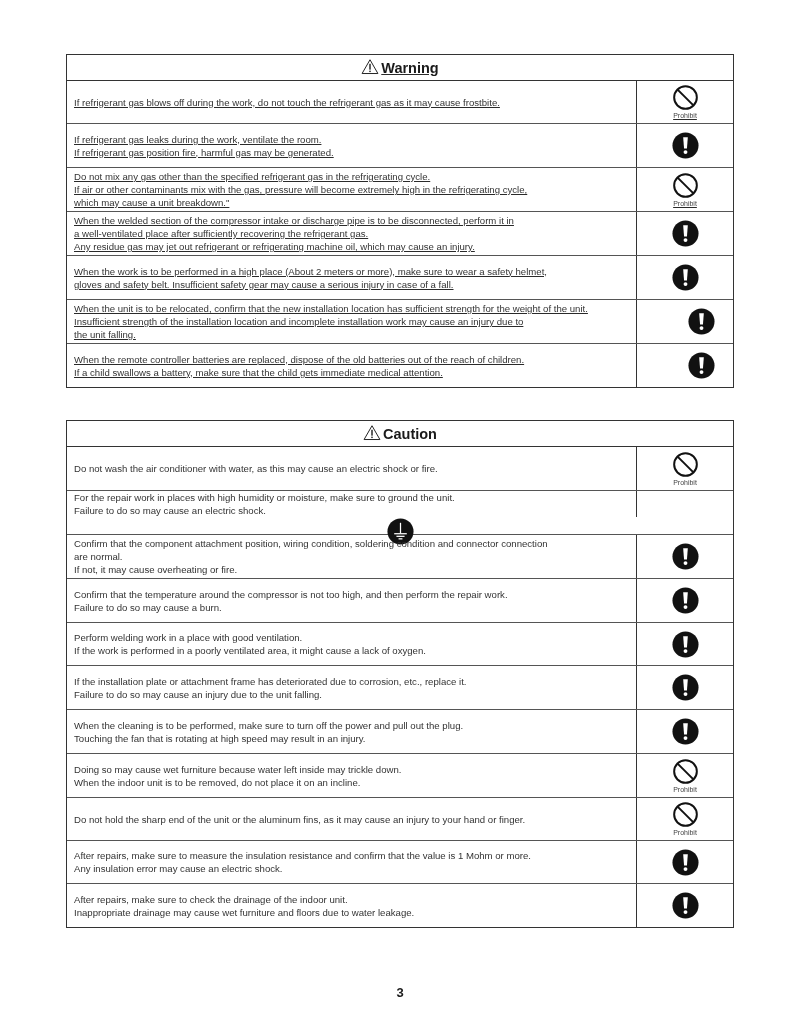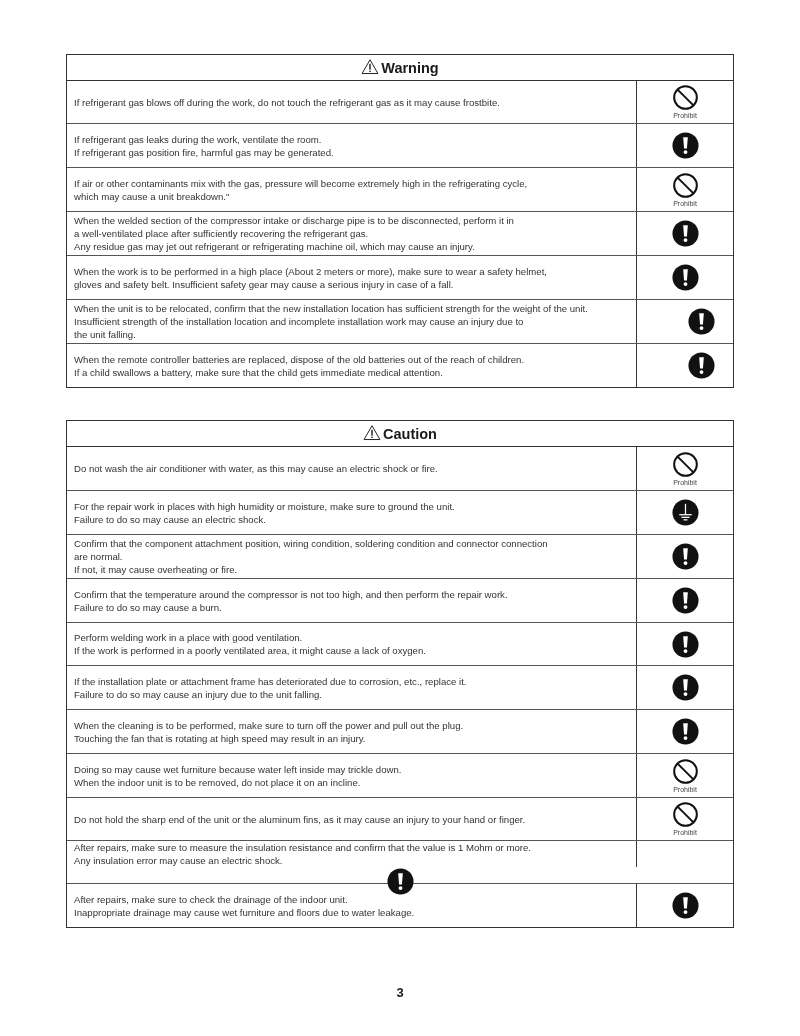--- a/index.html
+++ b/index.html
@@ -1,18 +1,18 @@
 <!DOCTYPE html>
 <html><head>
 <meta charset="utf-8">
 <style>
   html, body { margin:0; padding:0; background:#ffffff; }
   body { width:800px; height:1036px; position:relative; font-family:"Liberation Sans", sans-serif; color:#2a2a2a; }
   .safety-table { position:absolute; left:66px; width:668px; border:1px solid #333; box-sizing:border-box; }
-  .tbl-warning { top:54px; }
+  .tbl-warning { top:54px;text-decoration:underline; }
   .tbl-caution { top:420px; }
   .tbl-header { height:25px; border-bottom:1px solid #333; display:flex; align-items:center; justify-content:center; font-weight:bold; font-size:14.5px; color:#1a1a1a; }
   .tbl-header svg { width:18px; height:17px; margin-right:2px; margin-top:-2px; }
   .row { display:flex; border-bottom:1px solid #555; box-sizing:border-box; }
   .row:last-child { border-bottom:none; }
   .row-text { width:570px; border-right:1px solid #333; box-sizing:border-box; padding:0 7px; display:flex; flex-direction:column; justify-content:center; font-size:9.6px; line-height:13px; color:#333; }
   .row-text span { display:block; white-space:nowrap; }
   .row-icon { flex:1; display:flex; flex-direction:column; align-items:center; justify-content:center; }
   .row-icon svg { width:29px; height:29px; display:block; }
   .icon-label { font-size:7px; color:#444; margin-top:1px; line-height:8px; }
@@ -55,20 +55,21 @@
             <svg viewBox="0 0 30 30">
               <circle cx="15" cy="15" r="13.5" fill="#111"></circle>
               <path d="M12.6 6.5 h4.8 l-0.9 11.5 h-3 z" fill="#fff"></path>
               <circle cx="15" cy="21.8" r="2" fill="#fff"></circle>
             </svg>
           </div>
         </div>
       </div>
       <div class="row" style="height: 44px;">
         <div class="row-text">
+          <span>Do not mix any gas other than the specified refrigerant gas in the refrigerating cycle.</span>
           <span>If air or other contaminants mix with the gas, pressure will become extremely high in the refrigerating cycle,</span>
           <span>which may cause a unit breakdown."</span>
         </div>
         <div class="row-icon">
           <div>
             <svg viewBox="0 0 30 30" style="width: 27px; height: 27px;">
               <circle cx="15" cy="15" r="12.6" fill="none" stroke="#111" stroke-width="2.2"></circle>
               <line x1="6.2" y1="6.2" x2="23.8" y2="23.8" stroke="#111" stroke-width="2.2"></line>
             </svg>
           </div>
@@ -157,21 +158,21 @@
         <div class="row-icon">
           <div>
             <svg viewBox="0 0 30 30" style="width: 27px; height: 27px;">
               <circle cx="15" cy="15" r="12.6" fill="none" stroke="#111" stroke-width="2.2"></circle>
               <line x1="6.2" y1="6.2" x2="23.8" y2="23.8" stroke="#111" stroke-width="2.2"></line>
             </svg>
           </div>
           <div class="icon-label">Prohibit</div>
         </div>
       </div>
-      <div class="row" style="height: 44px;">
+      <div class="row" style="height: 44px; flex-direction: column;">
         <div class="row-text">
           <span>For the repair work in places with high humidity or moisture, make sure to ground the unit.</span>
           <span>Failure to do so may cause an electric shock.</span>
         </div>
         <div class="row-icon">
           <div>
             <svg viewBox="0 0 30 30">
               <circle cx="15" cy="15" r="13.5" fill="#111"></circle>
               <line x1="15" y1="6" x2="15" y2="17" stroke="#fff" stroke-width="1.3"></line>
               <line x1="8.5" y1="17.3" x2="21.5" y2="17.3" stroke="#fff" stroke-width="1.3"></line>
@@ -279,21 +280,21 @@
         <div class="row-icon">
           <div>
             <svg viewBox="0 0 30 30" style="width: 27px; height: 27px;">
               <circle cx="15" cy="15" r="12.6" fill="none" stroke="#111" stroke-width="2.2"></circle>
               <line x1="6.2" y1="6.2" x2="23.8" y2="23.8" stroke="#111" stroke-width="2.2"></line>
             </svg>
           </div>
           <div class="icon-label">Prohibit</div>
         </div>
       </div>
-      <div class="row" style="height: 43px; flex-direction: column;">
+      <div class="row" style="height: 43px;">
         <div class="row-text">
           <span>After repairs, make sure to measure the insulation resistance and confirm that the value is 1 Mohm or more.</span>
           <span>Any insulation error may cause an electric shock.</span>
         </div>
         <div class="row-icon">
           <div>
             <svg viewBox="0 0 30 30">
               <circle cx="15" cy="15" r="13.5" fill="#111"></circle>
               <path d="M12.6 6.5 h4.8 l-0.9 11.5 h-3 z" fill="#fff"></path>
               <circle cx="15" cy="21.8" r="2" fill="#fff"></circle>

